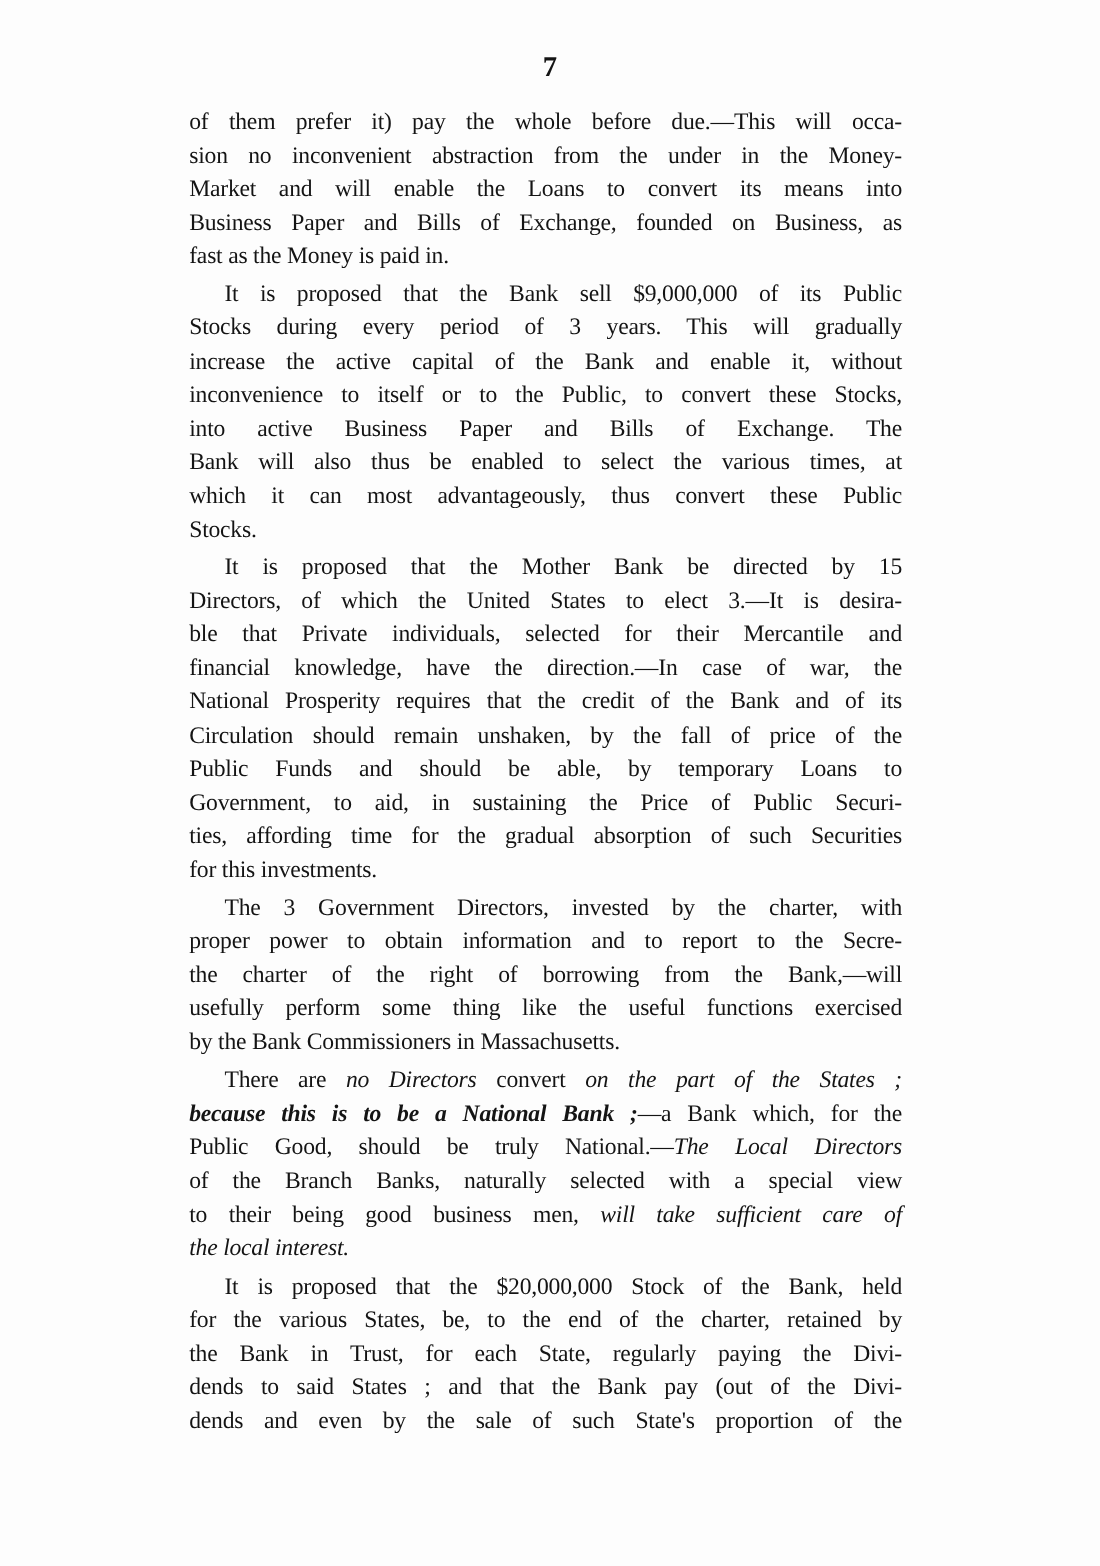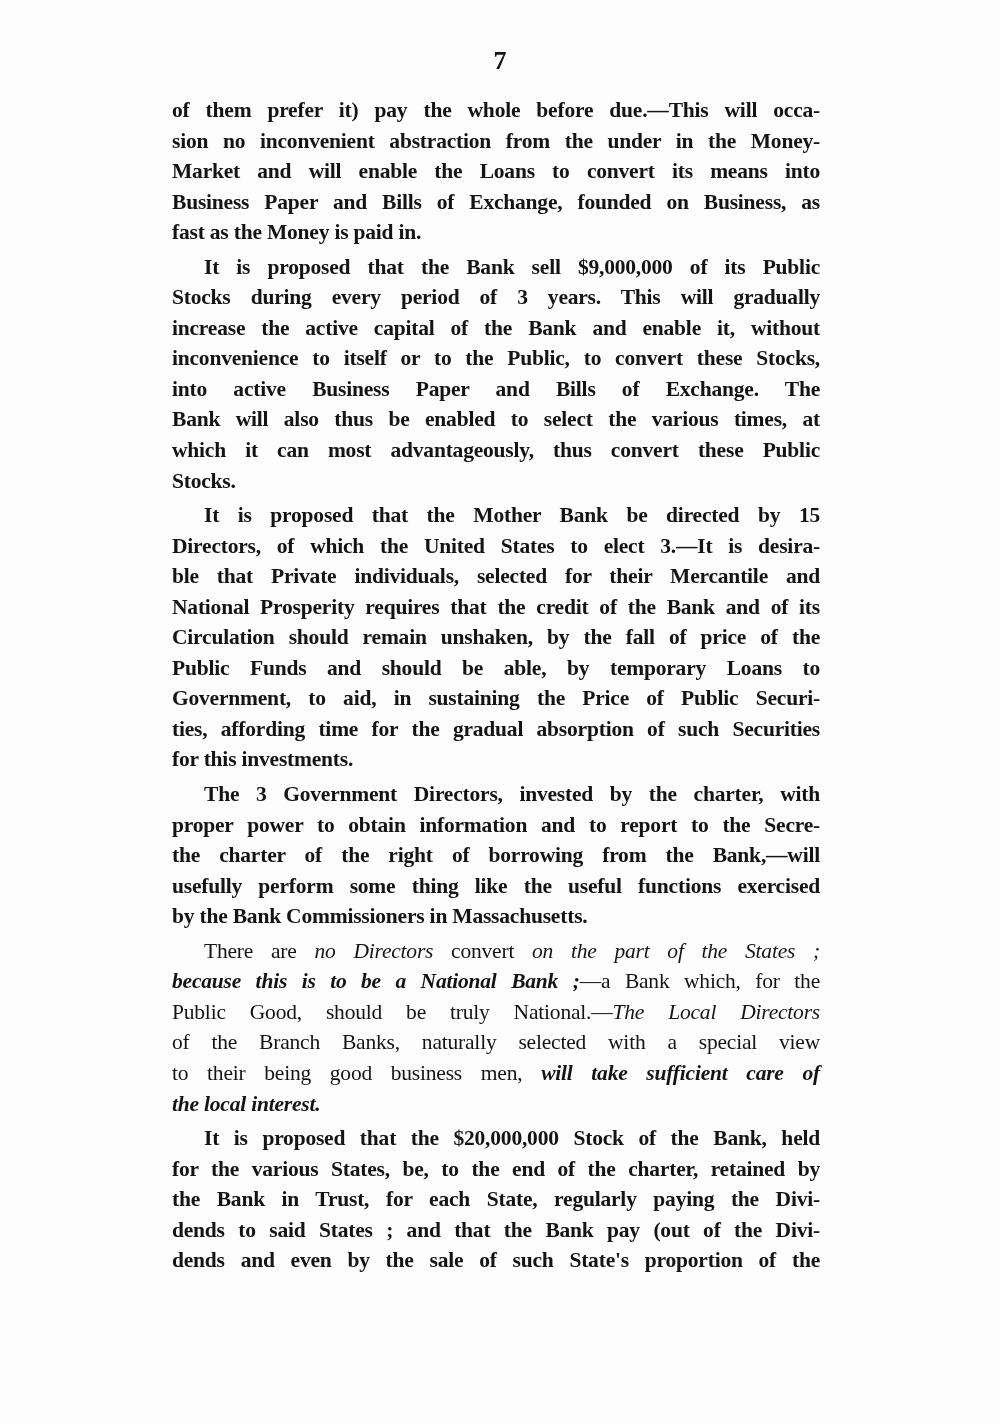--- a/index.html
+++ b/index.html
@@ -35,21 +35,21 @@
       position: absolute;
       left: 172px;
       width: 648px;
       top: 95px;
     }
     .line {
       display: block;
       height: 30.55px;
       line-height: 30.55px;
       font-size: 21.5px;
-      font-weight: bold;
+      font-weight: normal;
       white-space: nowrap;
       text-align: justify;
       text-align-last: justify;
       letter-spacing: -0.2px;
     }
     .line.last {
       text-align-last: left;
     }
     .line.indent {
       padding-left: 32px;
@@ -90,20 +90,21 @@
       <span class="line">into active Business Paper and Bills of Exchange. The</span>
       <span class="line">Bank will also thus be enabled to select the various times, at</span>
       <span class="line">which it can most advantageously, thus convert these Public</span>
       <span class="line last">Stocks.</span>
     </div>
 
     <div class="para">
       <span class="line indent">It is proposed that the Mother Bank be directed by 15</span>
       <span class="line">Directors, of which the United States to elect 3.—It is desira-</span>
       <span class="line">ble that Private individuals, selected for their Mercantile and</span>
+      <span class="line">financial knowledge, have the direction.—In case of war, the</span>
       <span class="line">National Prosperity requires that the credit of the Bank and of its</span>
       <span class="line">Circulation should remain unshaken, by the fall of price of the</span>
       <span class="line">Public Funds and should be able, by temporary Loans to</span>
       <span class="line">Government, to aid, in sustaining the Price of Public Securi-</span>
       <span class="line">ties, affording time for the gradual absorption of such Securities</span>
       <span class="line last">for this investments.</span>
     </div>
 
     <div class="para">
       <span class="line indent">The 3 Government Directors, invested by the charter, with</span>
@@ -111,21 +112,21 @@
       <span class="line">the charter of the right of borrowing from the Bank,—will</span>
       <span class="line">usefully perform some thing like the useful functions exercised</span>
       <span class="line last">by the Bank Commissioners in Massachusetts.</span>
     </div>
 
     <div class="para">
       <span class="line indent light"><span>There are </span><span class="it">no Directors</span><span> convert </span><span class="it">on the part of the States ;</span></span>
       <span class="line light"><span class="it" style="font-weight:bold">because this is to be a National Bank ;</span><span>—a Bank which, for the</span></span>
       <span class="line light"><span>Public Good, should be truly National.—</span><span class="it">The Local Directors</span></span>
       <span class="line light">of the Branch Banks, naturally selected with a special view</span>
-      <span class="line light"><span>to their being good business men, </span><span class="it" style="font-weight:bold">will take sufficient care of</span></span>
+      <span class="line light"><span>to their being good business men, </span><span class="it" style="font-weight:normal">will take sufficient care of</span></span>
       <span class="line last it">the local interest.</span>
     </div>
 
     <div class="para">
       <span class="line indent">It is proposed that the $20,000,000 Stock of the Bank, held</span>
       <span class="line">for the various States, be, to the end of the charter, retained by</span>
       <span class="line">the Bank in Trust, for each State, regularly paying the Divi-</span>
       <span class="line">dends to said States ; and that the Bank pay (out of the Divi-</span>
       <span class="line">dends and even by the sale of such State's proportion of the</span>
     </div>

